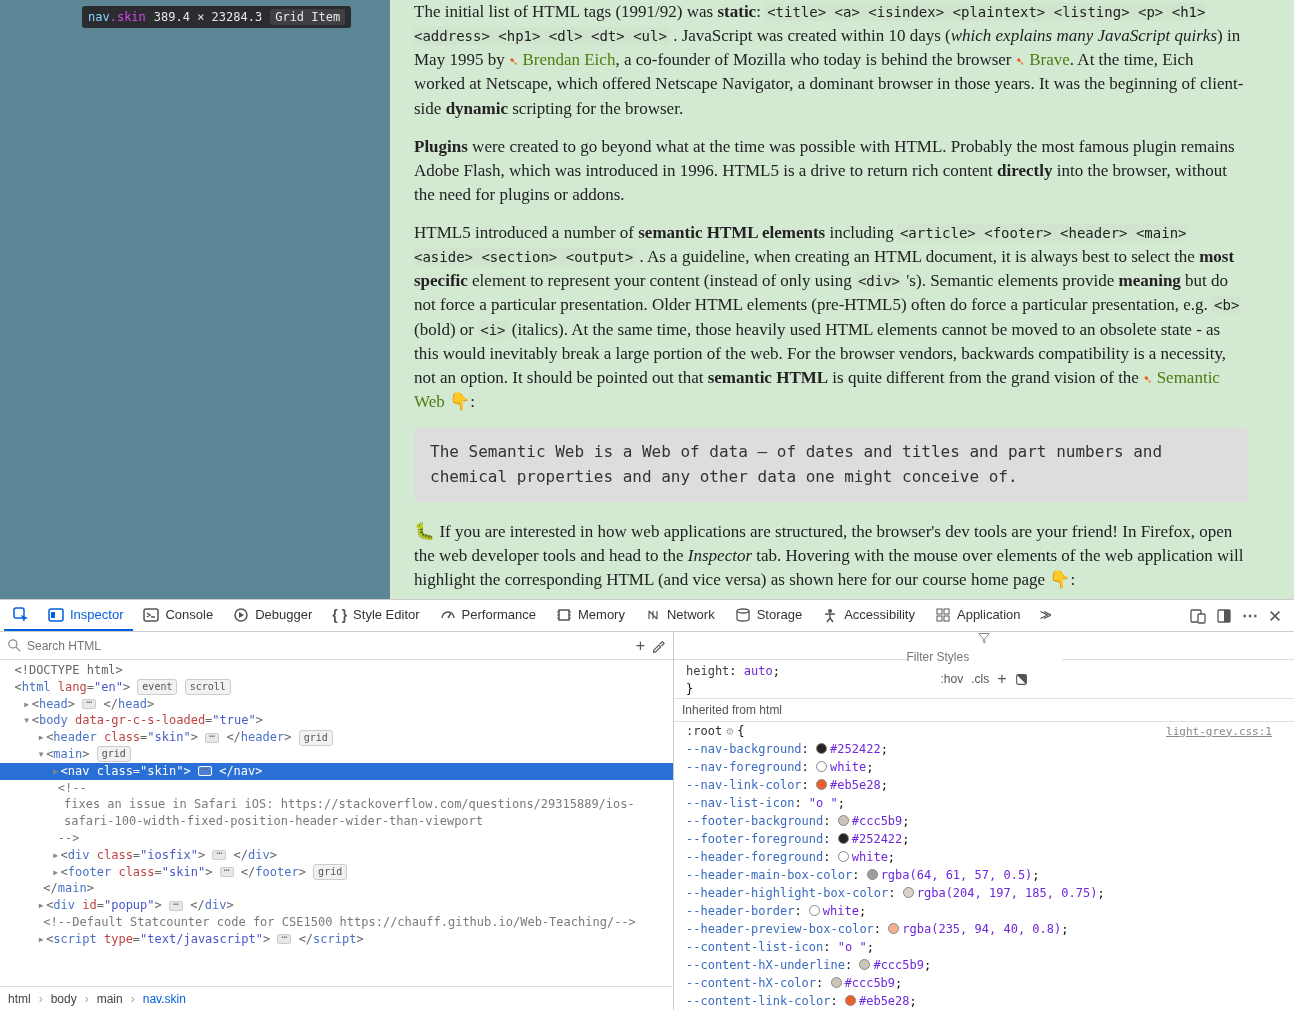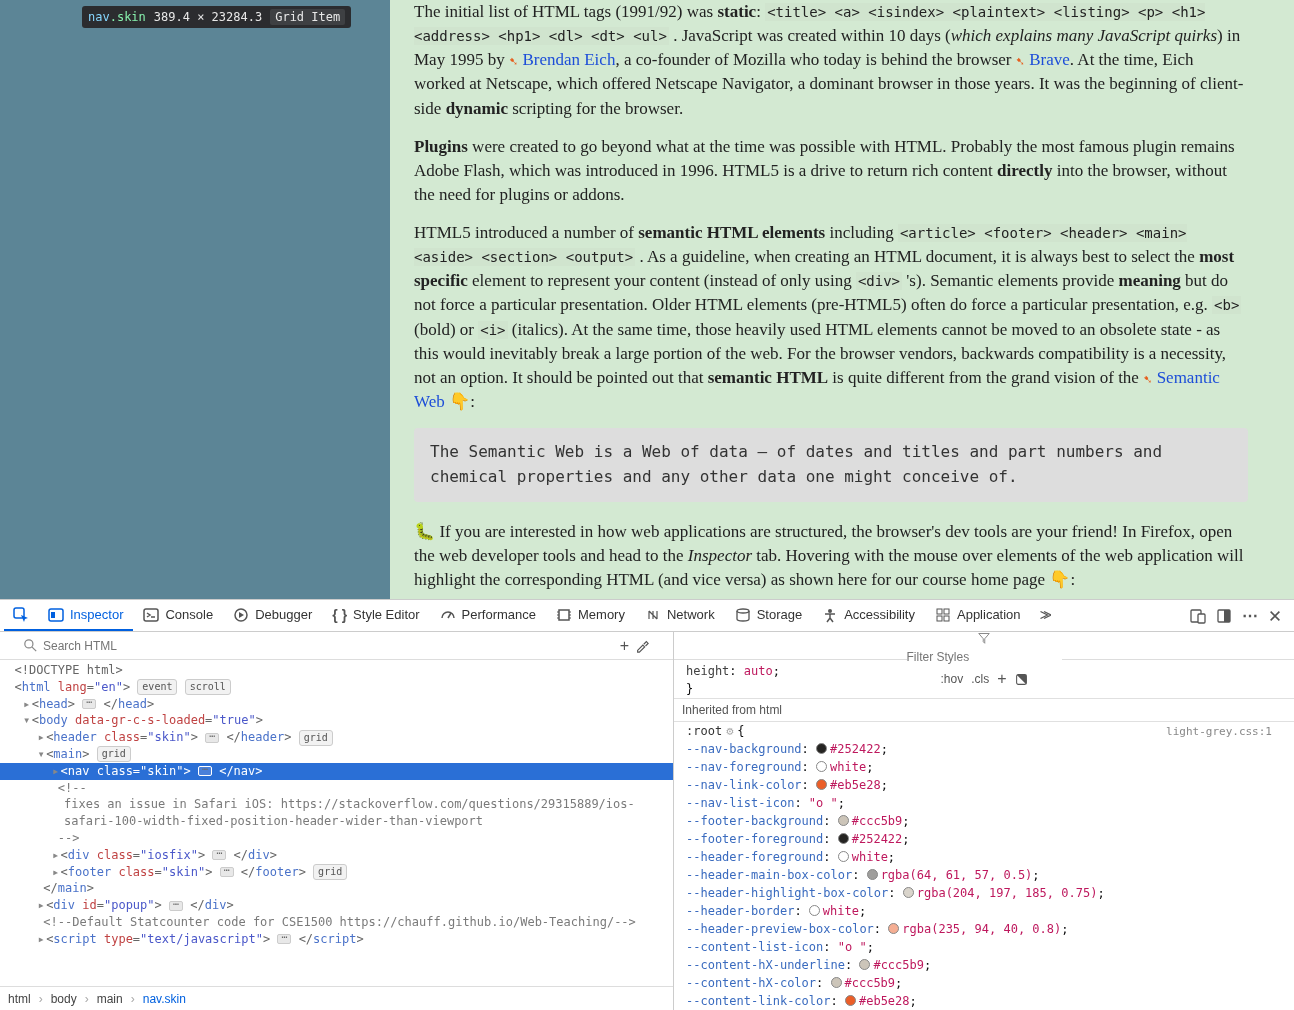--- a/index.html
+++ b/index.html
@@ -2,40 +2,40 @@
 <html><head>
 <meta charset="utf-8">
 <style>
 * { margin:0; padding:0; box-sizing:border-box; }
 html,body { height:100%; font-family:-apple-system,BlinkMacSystemFont,"Segoe UI",Roboto,sans-serif; font-size:13px; color:#0c0c0d; background:#fff; }
 .page { display:flex; flex-direction:column; height:1010px; width:1294px; }
 .browser-content { display:flex; height:601px; overflow:hidden; }
 .bc-left { width:390px; background:#5c8596; position:relative; flex-shrink:0; }
 .hover-tooltip { position:absolute; top:6px; left:82px; background:#2b2c2f; border-radius:3px; padding:3px 6px; font-size:12px; font-family:Menlo,Consolas,monospace; display:flex; align-items:center; gap:8px; color:#e8e8e8; }
 .hover-tooltip .sel-ns { color:#87d7ff; }
-.hover-tooltip .sel-cls { color:#86efac; }
+.hover-tooltip .sel-cls { color:#d946ef; }
 .hover-tooltip .dim { color:#e8e8e8; }
 .hover-tooltip .chip { background:#3e4043; border-radius:2px; padding:1px 5px; color:#e8e8e8; }
 .bc-right { flex:1; background:#d3e9d2; padding:0 46px 0 24px; font-family:Georgia,"Times New Roman",serif; font-size:17px; color:#222; line-height:1.42; overflow:hidden; }
 .article p { margin-bottom:14px; }
 .article strong { font-weight:700; }
 .article code { font-family:Menlo,Consolas,monospace; font-size:14px; background:#d0e4ce; padding:1px 2px; }
-.article a { color:#1d4ed8; text-decoration:none; }
+.article a { color:#4d7c0f; text-decoration:none; }
 .link-arrow { color:#e65e1d; font-size:11px; display:inline-block; }
 .quote-box { background:#ddd; border-radius:4px; padding:12px 16px; margin:14px 0 18px 0; font-family:Menlo,Consolas,monospace; font-size:16px; color:#333; line-height:1.55; }
 .devtools { flex:1; display:flex; flex-direction:column; border-top:1px solid #ccc; background:#fff; font-family:-apple-system,sans-serif; font-size:12px; }
 .dt-tabs { display:flex; align-items:center; height:32px; border-bottom:1px solid #ccc; padding:0 4px; gap:0; }
 .dt-tab { display:flex; align-items:center; gap:6px; padding:0 10px; height:31px; color:#333; cursor:pointer; border-bottom:2px solid transparent; font-size:13px; white-space:nowrap; }
 .dt-tab.active { color:#0060df; border-bottom-color:#0060df; }
 .dt-tab-picker { width:34px; display:flex; align-items:center; justify-content:center; height:31px; color:#0060df; border-bottom:2px solid #0060df; }
 .dt-spacer { flex:1; }
 .dt-tab-right { display:flex; align-items:center; gap:10px; padding:0 8px; color:#555; }
 .dt-body { flex:1; display:flex; overflow:hidden; }
 .dt-left { display:flex; flex-direction:column; border-right:1px solid #ccc; width:674px; }
-.dt-search { display:flex; align-items:center; height:28px; border-bottom:1px solid #ddd; padding:0 24px; gap:6px; color:#888; }
+.dt-search { display:flex; align-items:center; height:28px; border-bottom:1px solid #ddd; padding:0 8px; gap:6px; color:#888; }
 .dt-search input { border:none; outline:none; flex:1; font-size:12px; }
 .dt-tree { flex:1; overflow:auto; font-family:Menlo,Consolas,monospace; font-size:12px; line-height:1.4; padding:2px 0; }
 .tree-row { padding:0 4px 0 0; white-space:pre; }
 .tree-row.sel { background:#2a6fd6; color:#fff; }
 .tree-row.sel .tag,.tree-row.sel .attr-name,.tree-row.sel .attr-value,.tree-row.sel .punct { color:#fff; }
 .tag { color:#4a72c9; }
 .attr-name { color:#c04343; }
 .attr-value { color:#4a57c9; }
 .comment { color:#7a7a7a; }
 .punct { color:#666; }
@@ -47,24 +47,24 @@
 .dt-crumb .sep { color:#aaa; margin:0 4px; }
 .dt-crumb .cur { color:#0060df; }
 .dt-right { flex:1; display:flex; flex-direction:column; }
 .dt-right-top { display:flex; align-items:center; height:28px; border-bottom:1px solid #ddd; padding:0 8px; gap:6px; color:#888;flex-direction:column; }
 .dt-right-top input { border:none; outline:none; flex:1; font-size:12px; }
 .dt-right-chips { display:flex; gap:8px; color:#555; font-size:12px; align-items:center; }
 .css-pane { flex:1; overflow:auto; font-family:Menlo,Consolas,monospace; font-size:12px; line-height:1.5; padding:2px 0 0 0; }
 .css-line { padding:0 12px; white-space:nowrap; }
 .css-inherit { padding:2px 8px; font-family:-apple-system,sans-serif; color:#555; border-top:1px solid #e0e0e0; border-bottom:1px solid #e0e0e0; }
 .css-rule-head { display:flex; align-items:flex-end; }
-.css-file { color:#888; font-size:11px; margin-left:auto; padding-right:10px; }
+.css-file { color:#888; font-size:11px; margin-left:auto; padding-right:10px;text-decoration:underline; }
 .css-sel { color:#333; }
 .css-prop { color:#404040; }
-.css-val { color:#be185d; }
+.css-val { color:#6d28d9; }
 .css-var { color:#3a6bbf; }
 .swatch { display:inline-block; width:11px; height:11px; border:1px solid #888; border-radius:50%; vertical-align:middle; margin:0 3px 2px 0; }
 svg { display:block; }
 </style>
 </head>
 <body>
 
 <div class="page">
   <div class="browser-content">
     <div class="bc-left">

